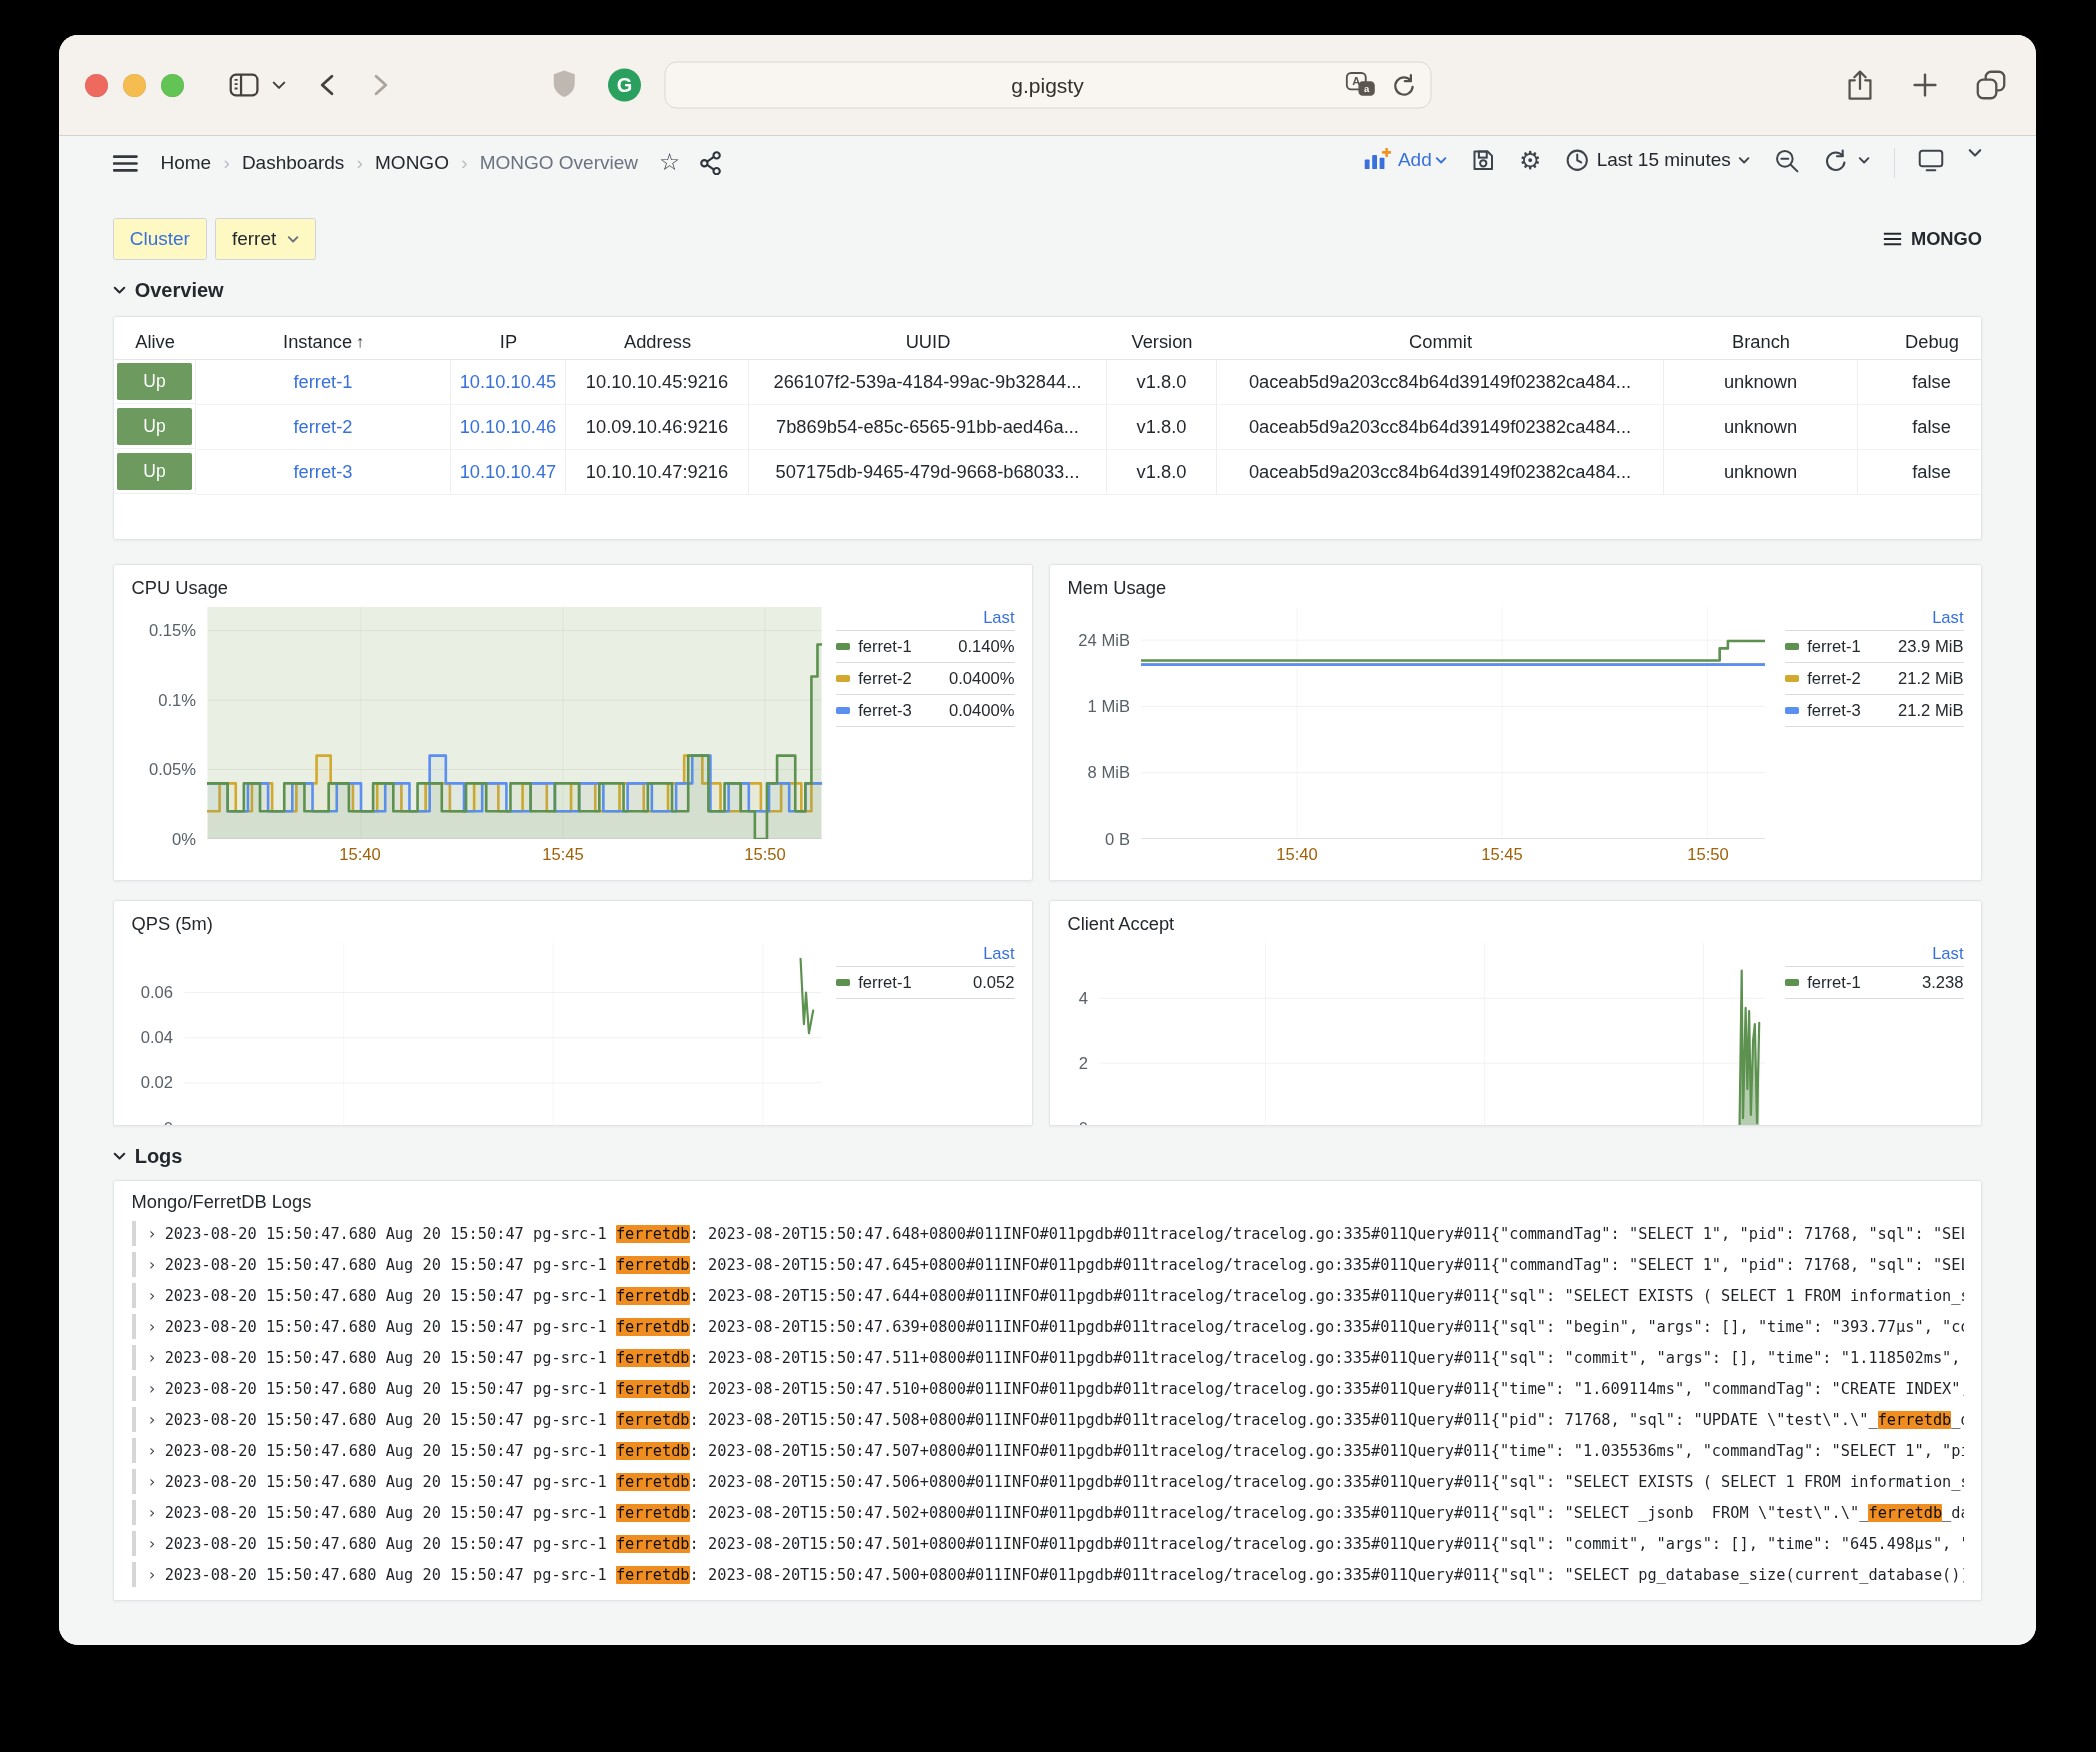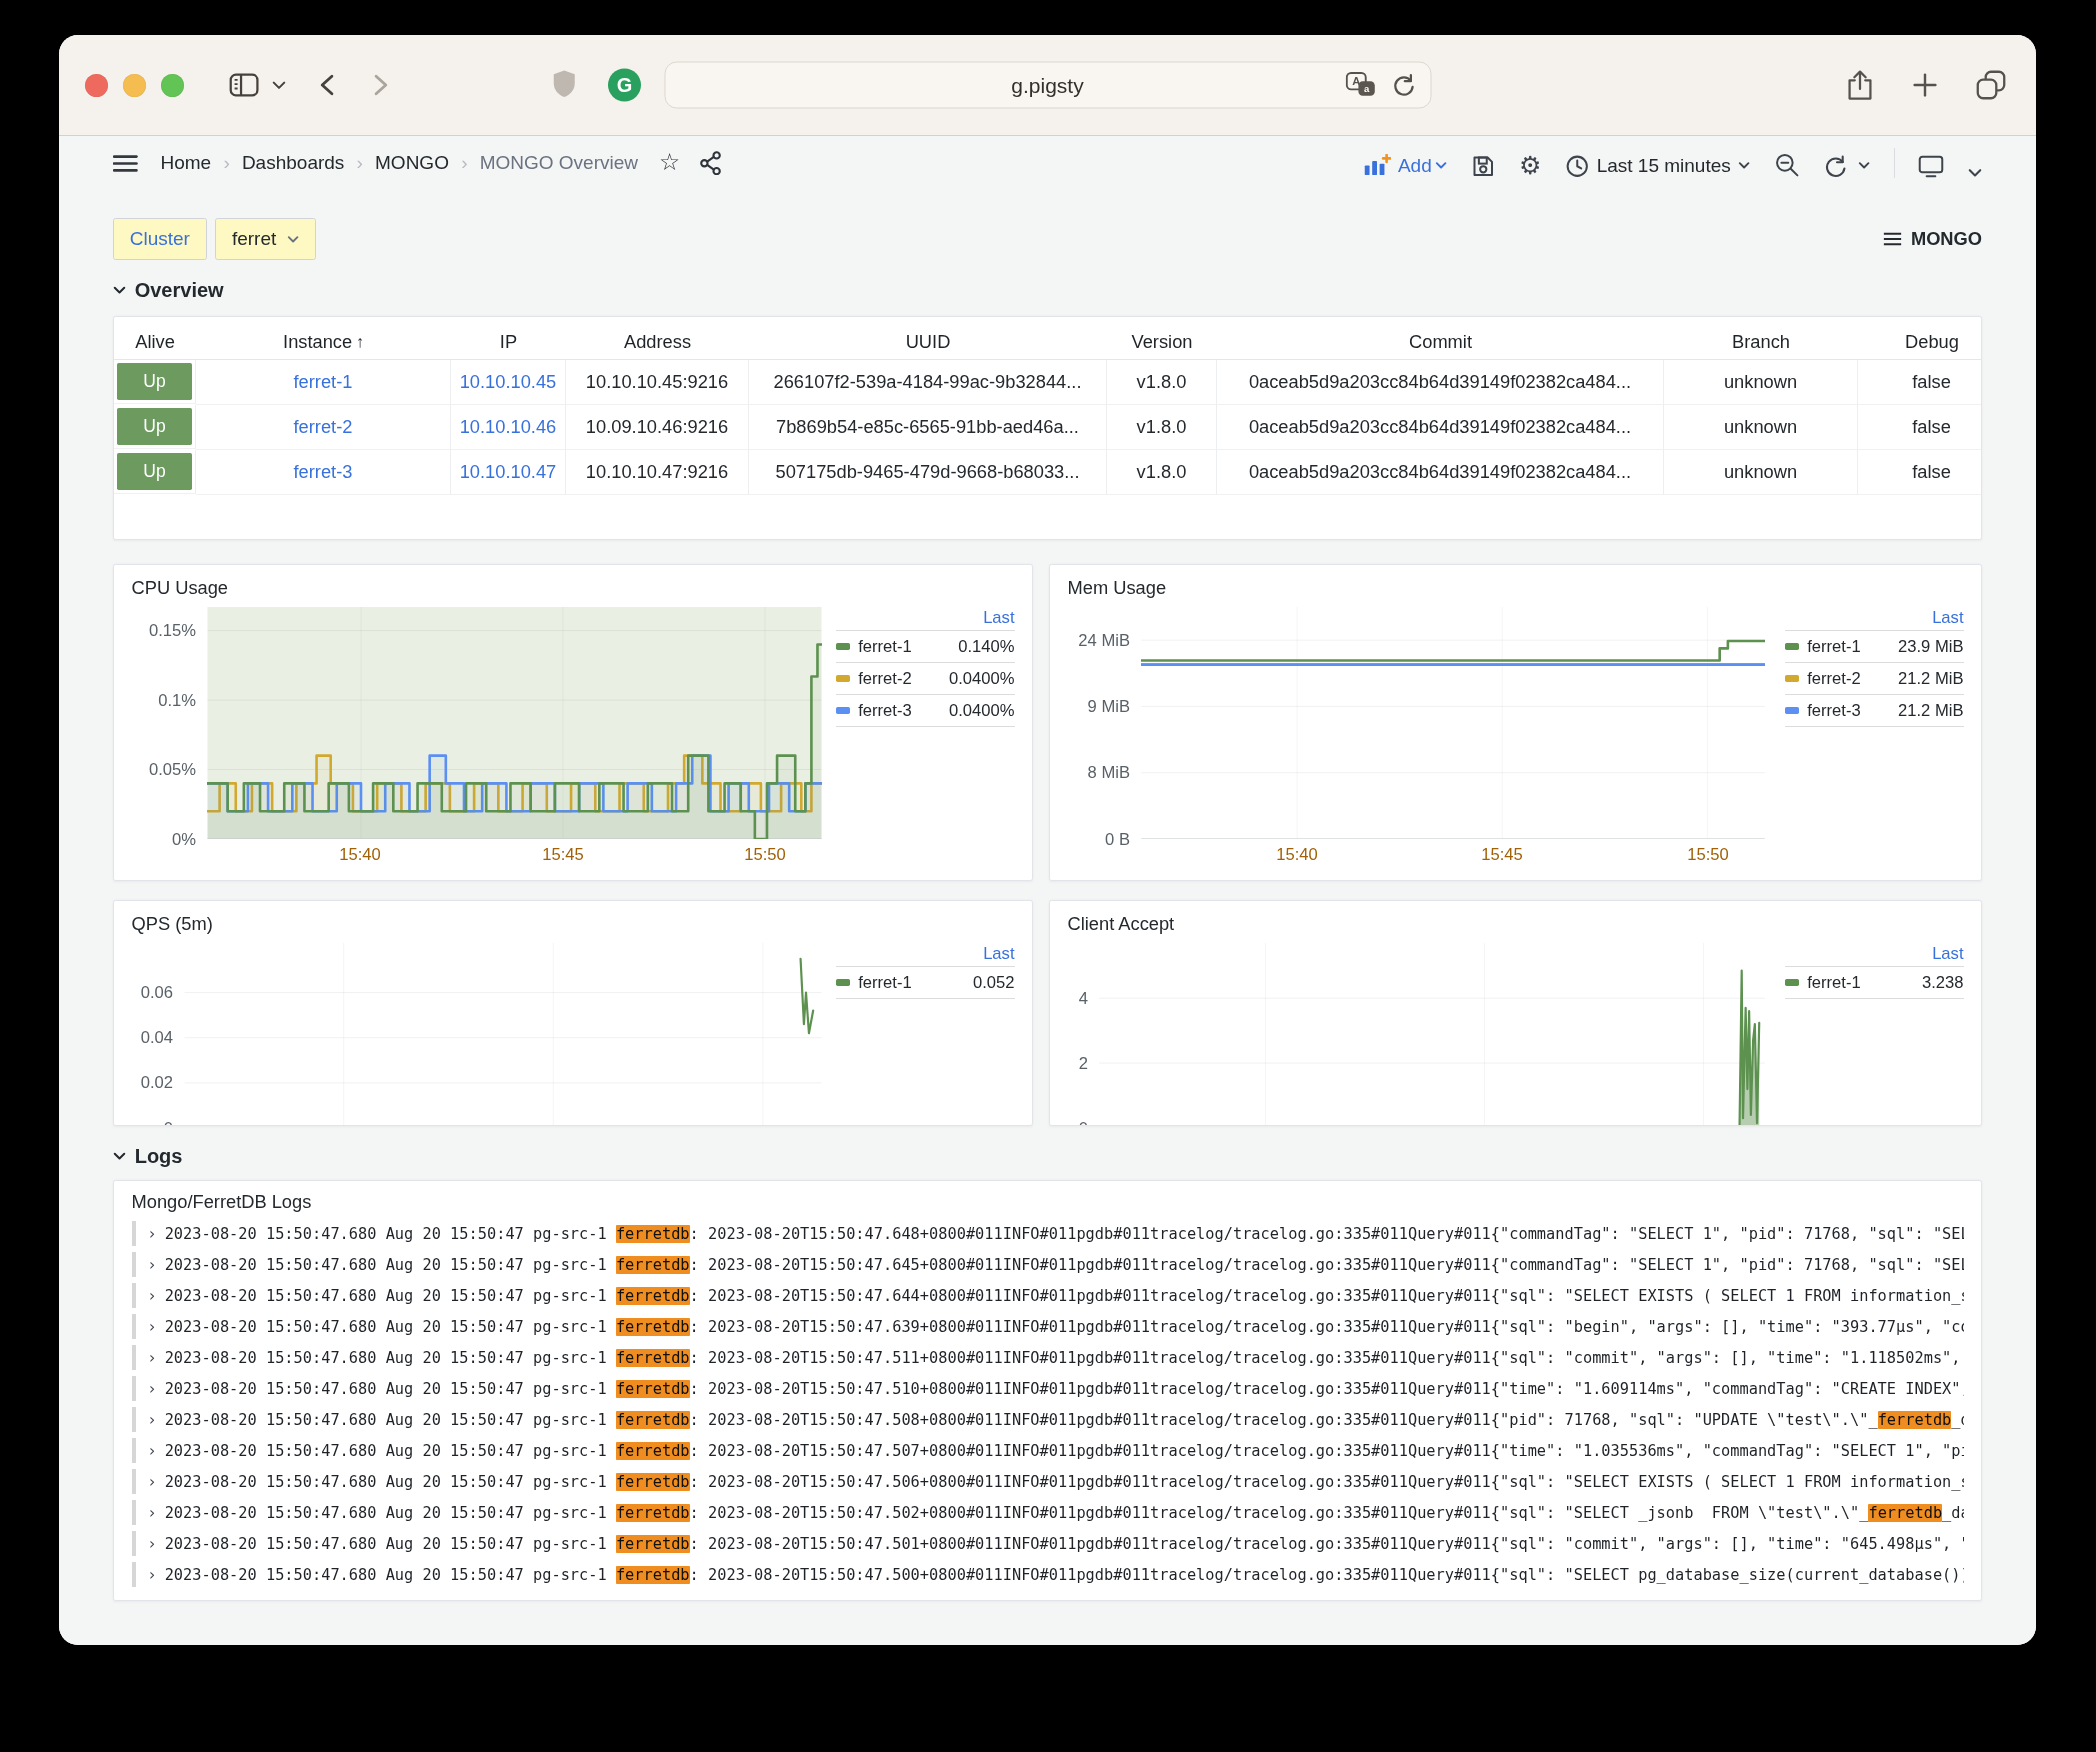--- a/index.html
+++ b/index.html
@@ -20,21 +20,21 @@
     background:#2aa05e;color:#fff;font-weight:bold;font-size:20px;display:flex;align-items:center;justify-content:center;}
   .shieldwrap{position:absolute;top:50%;transform:translateY(-50%);}
   .chrome-right{position:absolute;right:30px;top:0;height:100%;display:flex;align-items:center;gap:38px;}
   
   .gf{height:1510px;background:#f4f5f5;padding:0 54px;box-sizing:border-box;overflow:hidden;position:relative;}
   .gfnav{height:54px;display:flex;align-items:center;}
   .crumb{font-size:19px;color:#24292e;}
   .crumb.current{color:#6b7280;}
   .crumbsep{font-size:19px;color:#b6bcc2;margin:0 12.2px;}
   .navico{display:flex;align-items:center;justify-content:center;}
-  .gfnav-right{margin-left:auto;display:flex;align-items:flex-end;gap:23.6px;}
+  .gfnav-right{margin-left:auto;display:flex;align-items:flex-start;gap:23.6px;}
   .addlabel{font-size:19px;font-weight:500;color:var(--accent);margin:0 3.5px 0 7px;}
   .timelabel{font-size:19px;color:#24292e;margin:0 7px;}
   .navdivider{width:0.9px;height:30px;background:#d9dde1;}
   .geargl{font-size:25px;color:#3e444c;line-height:1;}
   .stargl{font-size:23.6px;color:#2f343b;line-height:1;}
   .gfvars{margin-top:28px;height:42px;display:flex;align-items:center;position:relative;}
   .varbox{height:42px;box-sizing:border-box;border:0.9px solid #d0d4da;background:#fef9c3;border-radius:2.6px;
     display:flex;align-items:center;padding:0 15.7px;font-size:19px;}
   .varbox.lbl{color:var(--accent);font-weight:500;}
   .varbox.val{margin-left:8.7px;color:#24292e;font-weight:500;gap:10.5px;}
@@ -409,21 +409,21 @@
                 </div>
               </div>
         </div>
       </div>
       <div class="panel chart right">
         <div class="ptitle">Mem Usage</div>
         <div class="chart-body">
           <div class="ylabels h266" style="width: 73px;">
                 <span style="top: 223px;">0 B</span>
                 <span style="top: 156px;">8 MiB</span>
-                <span style="top: 90px;">9 MiB</span>
+                <span style="top: 90px;">1 MiB</span>
                 <span style="top: 23.6px;">24 MiB</span>
               </div>
           <div class="plot h266">
                 <svg width="624" height="232" viewBox="0 0 715 266">
                   <line x1="0" y1="190" x2="715" y2="190" stroke="rgba(0,0,0,0.07)"></line>
                   <line x1="0" y1="114" x2="715" y2="114" stroke="rgba(0,0,0,0.07)"></line>
                   <line x1="0" y1="38" x2="715" y2="38" stroke="rgba(0,0,0,0.07)"></line>
                   <line x1="178.74999999999991" y1="0" x2="178.74999999999991" y2="266" stroke="rgba(0,0,0,0.05)"></line>
                   <line x1="413.94736842105266" y1="0" x2="413.94736842105266" y2="266" stroke="rgba(0,0,0,0.05)"></line>
                   <line x1="649.1447368421053" y1="0" x2="649.1447368421053" y2="266" stroke="rgba(0,0,0,0.05)"></line>

